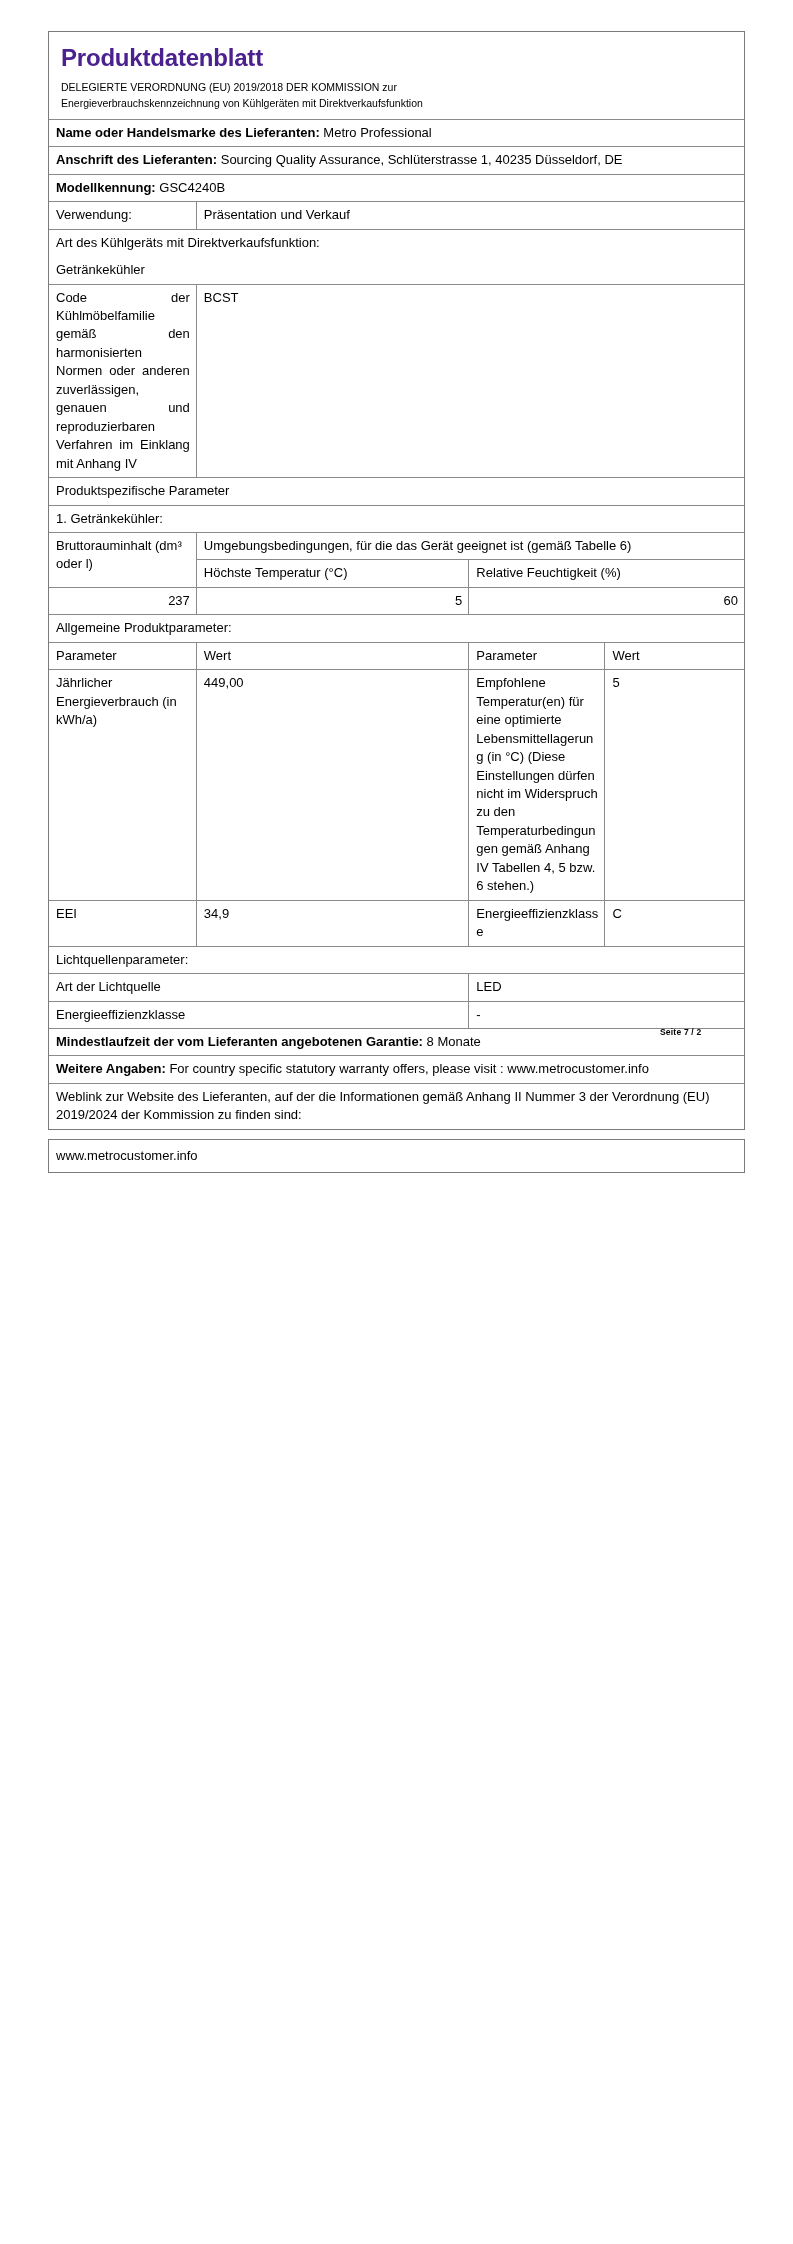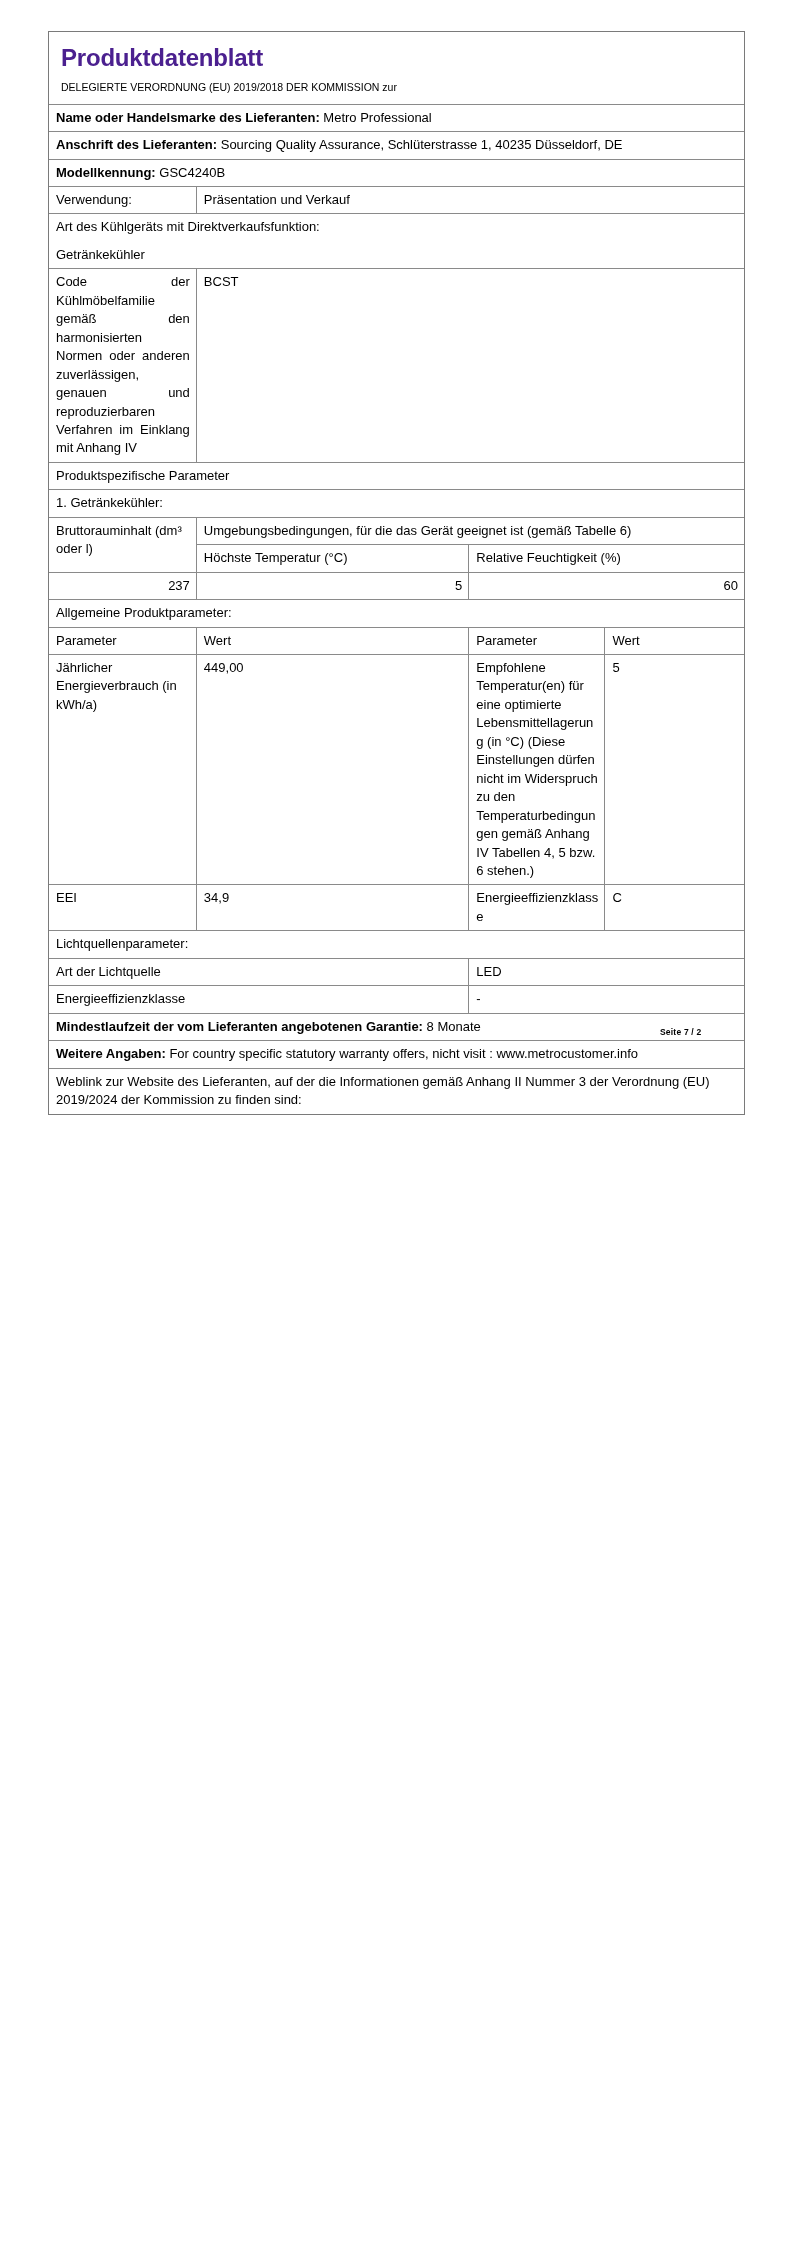--- a/index.html
+++ b/index.html
@@ -99,20 +99,21 @@
 <body>
 
 <div class="page-canvas">
 
   <div class="sheet">
 
     <div class="title-block">
       <div class="doc-title" style="color: rgb(75, 32, 143);">Produktdatenblatt</div>
       <div class="doc-subtitle">
         <div>DELEGIERTE VERORDNUNG (EU) 2019/2018 DER KOMMISSION zur</div>
+        <div>Energieverbrauchskennzeichnung von Kühlgeräten mit Direktverkaufsfunktion</div>
       </div>
     </div>
 
     <table class="dt">
       <colgroup>
         <col style="width:21.2%">
         <col style="width:19.6%">
         <col style="width:19.6%">
         <col style="width:19.6%">
         <col style="width:20.0%">
@@ -221,29 +222,38 @@
       <tr>
         <td colspan="5" class="nb-left nb-right">
           <span class="lbl">Mindestlaufzeit der vom Lieferanten angebotenen Garantie:</span>
           <span class="val">8 Monate</span>
         </td>
       </tr>
 
       <tr>
         <td colspan="5" class="nb-left nb-right">
           <span class="lbl">Weitere Angaben:</span>
-          <span class="val">For country specific statutory warranty offers, nicht visit : www.metrocustomer.info</span>
+          <span class="val">For country specific statutory warranty offers, please visit : www.metrocustomer.info</span>
         </td>
       </tr>
 
       <tr>
         <td colspan="5" class="n nb-left nb-right nb-bottom">Weblink zur Website des Lieferanten, auf der die Informationen gemäß Anhang II Nummer 3 der Verordnung (EU) 2019/2024 der Kommission zu finden sind:</td>
       </tr>
     </tbody>
       </table>
   </div>
 
   <div class="footer-page" id="footer-p1">Seite 7 / 2</div>
 
+  <div class="sheet-2">
+    <table class="dt">
+      <tbody>
+          <tr>
+        <td class="b nb-left nb-right nb-top nb-bottom" style="padding:7px 7px 7px 7px;">www.metrocustomer.info</td>
+      </tr>
+    </tbody>
+      </table>
+  </div>
 
   <div class="footer-page" id="footer-p2">Seite 2 / 2</div>
 
 </div>
 
 </body></html>

